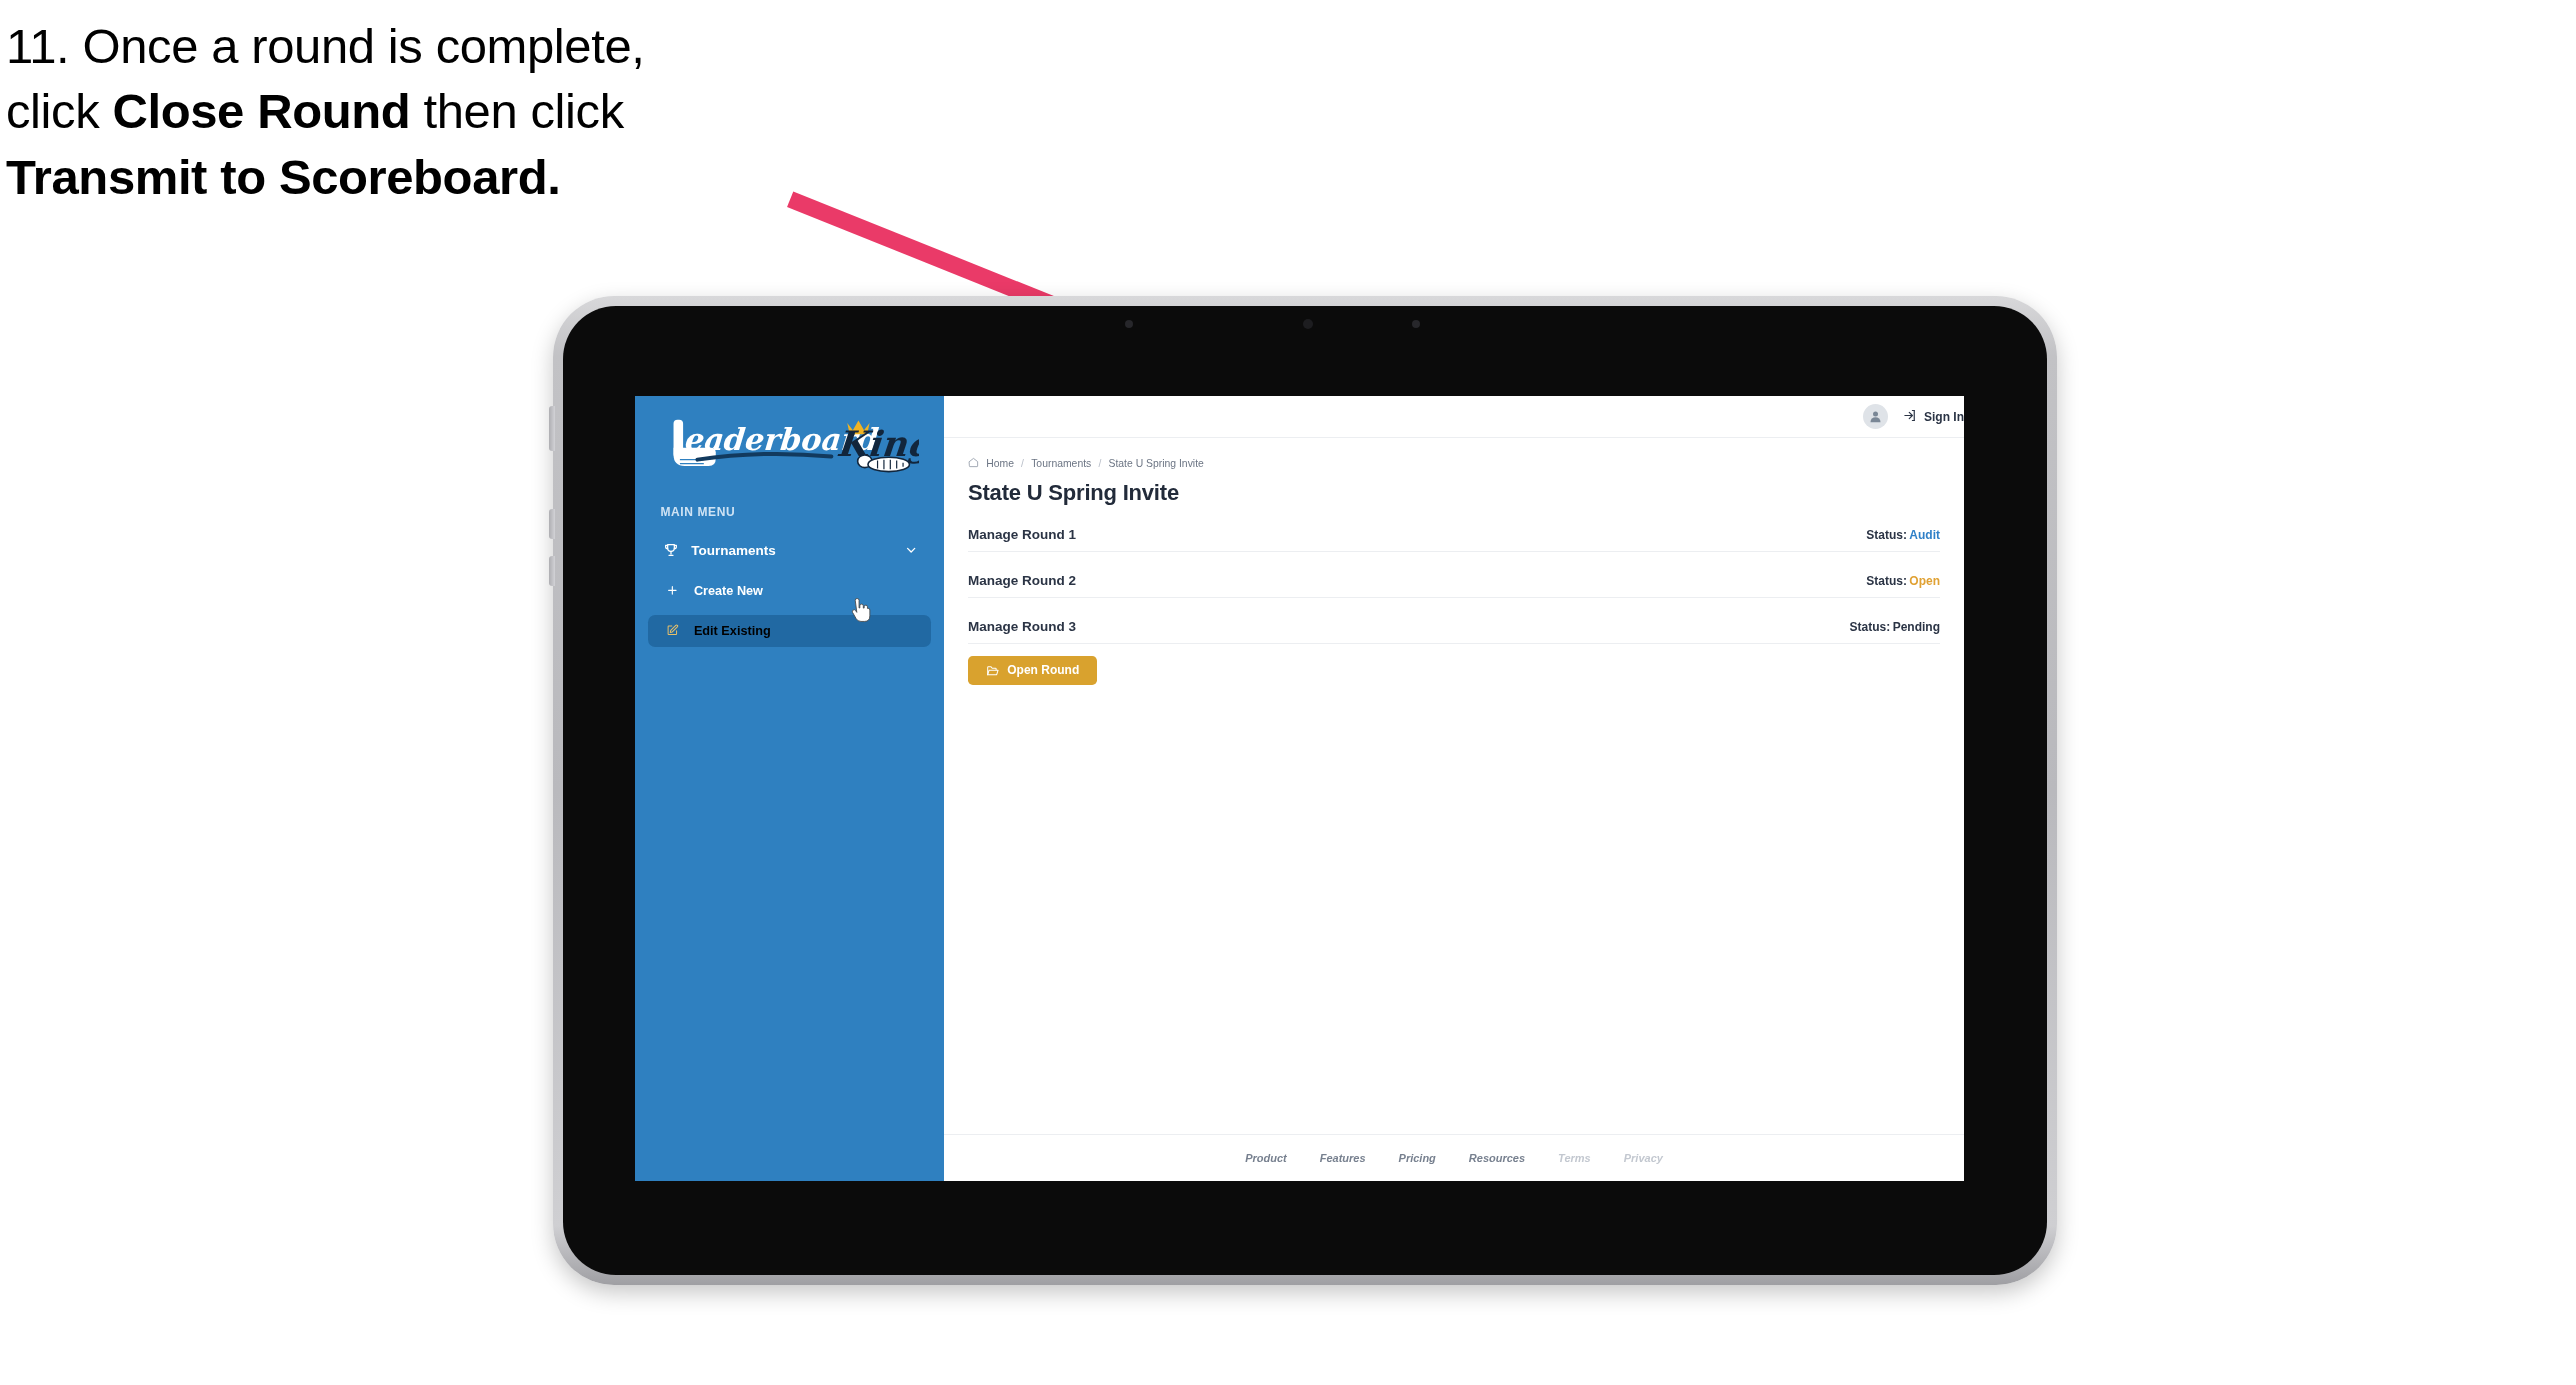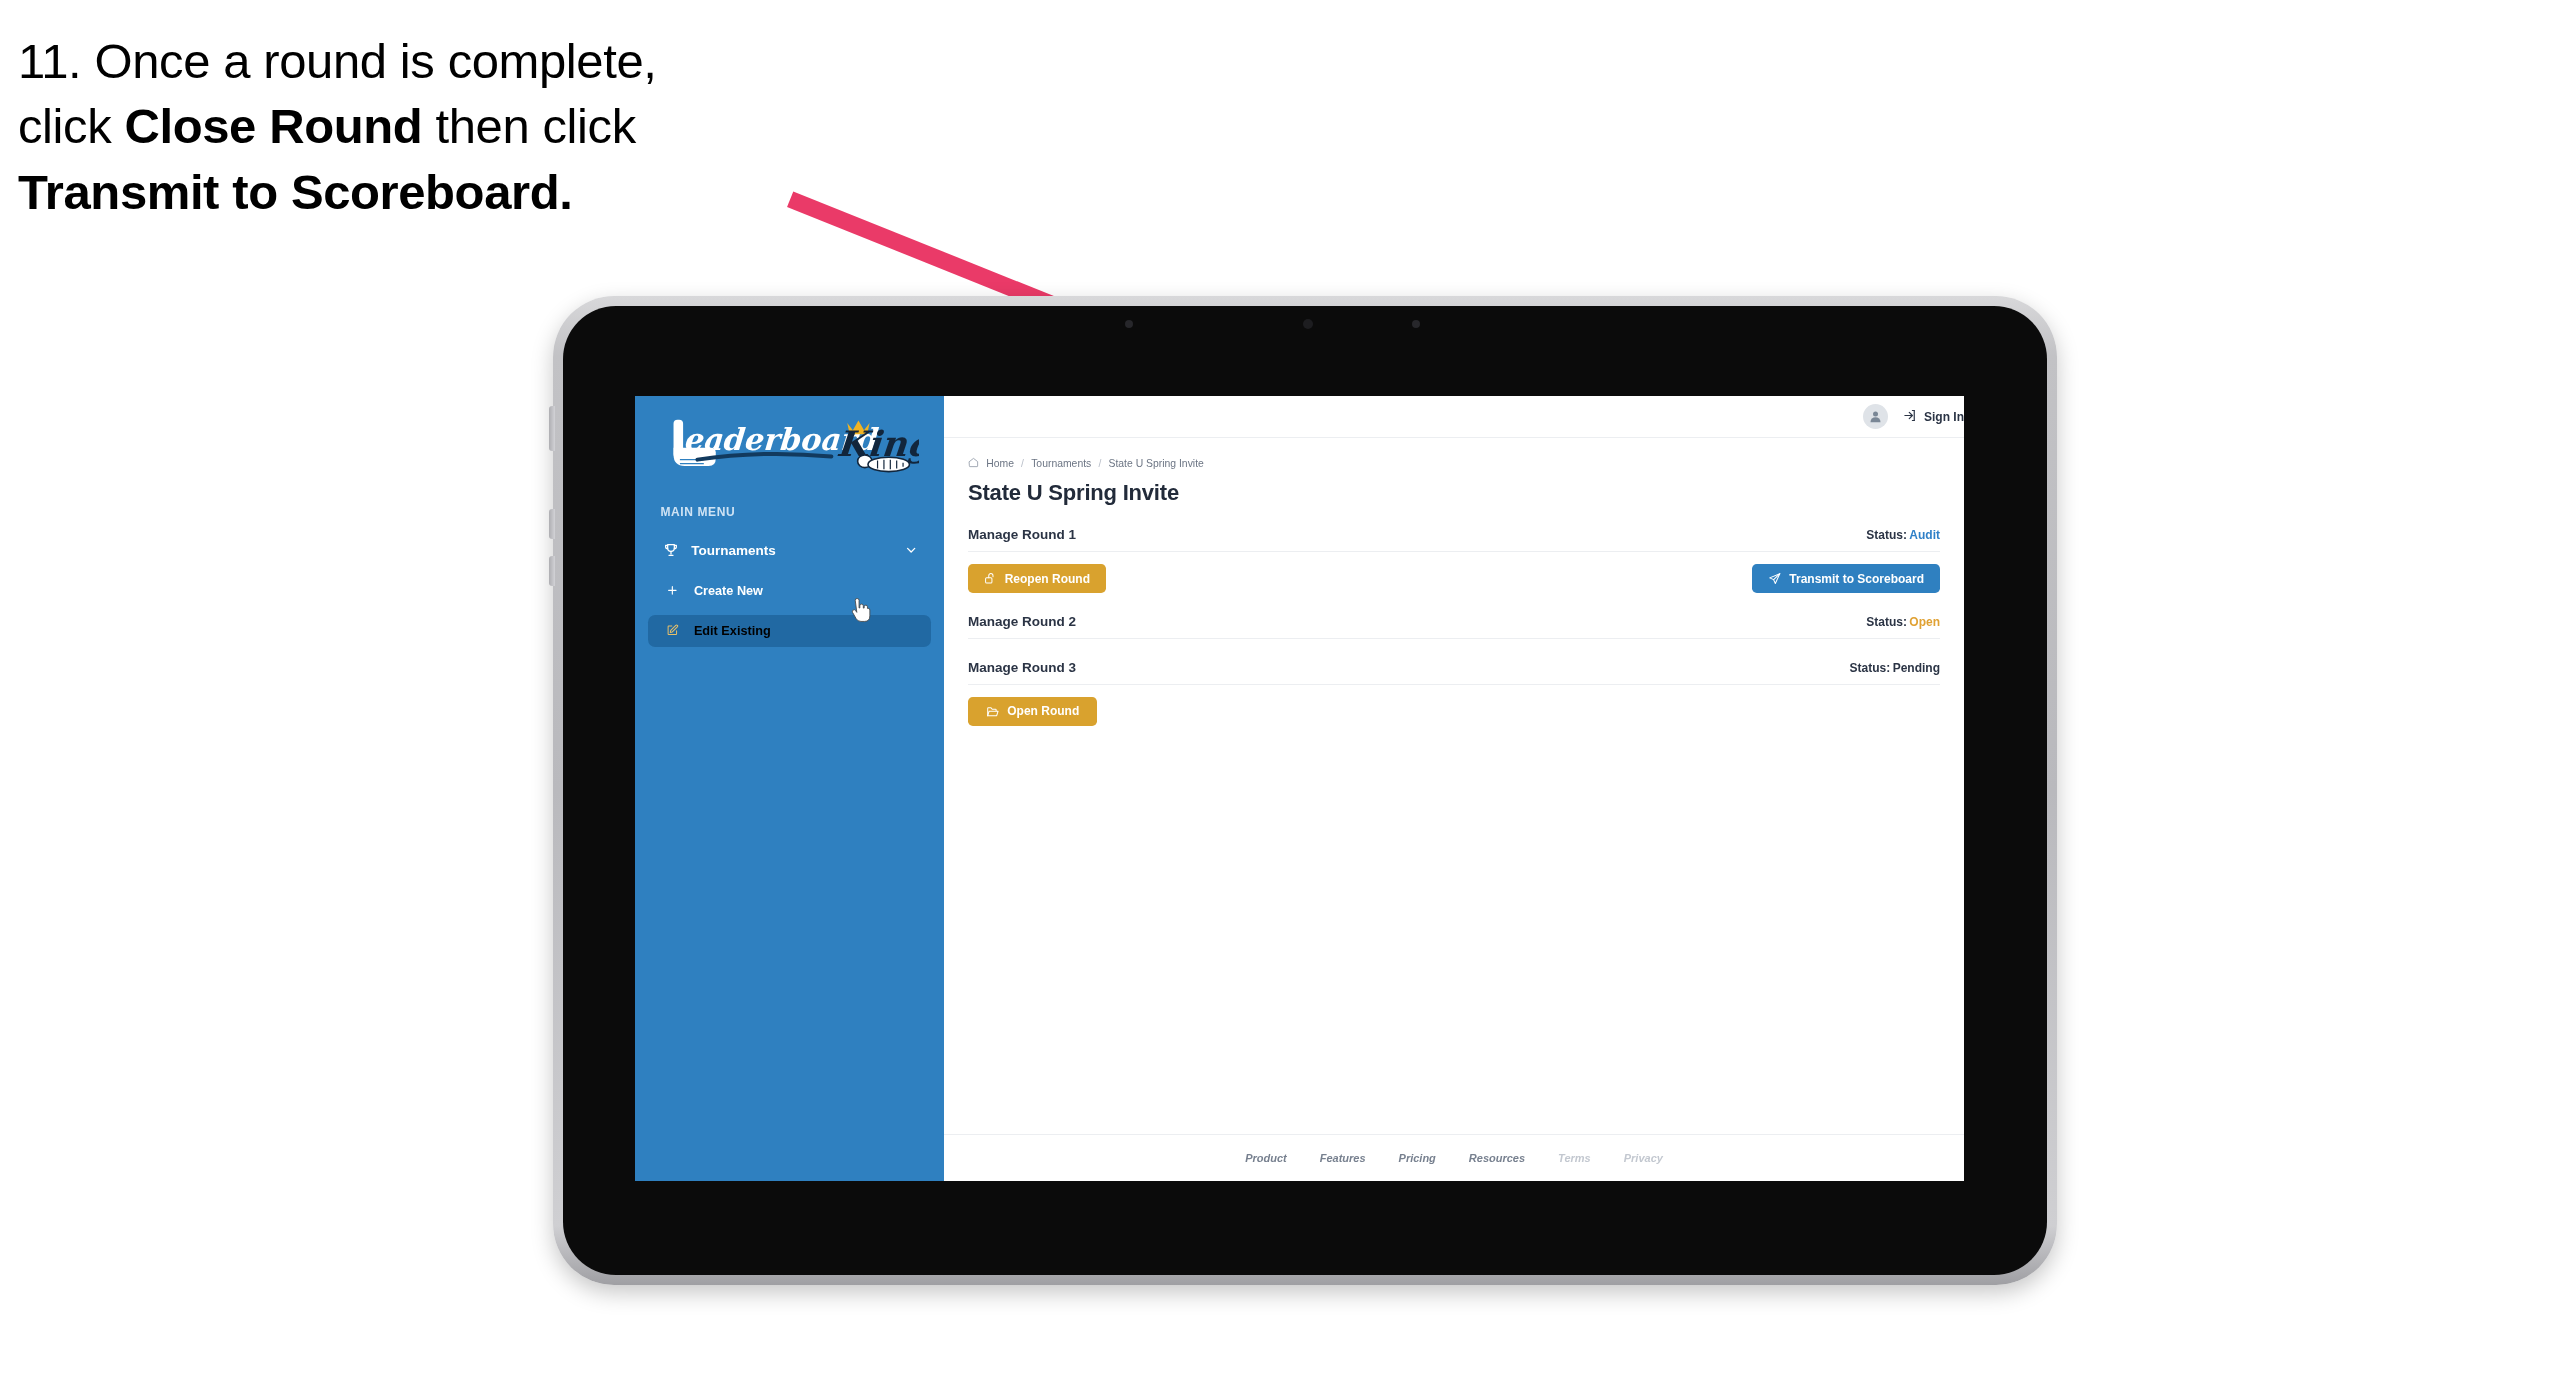--- a/index.html
+++ b/index.html
@@ -11,29 +11,28 @@
     width: 2576px;
     height: 1386px;
     position: relative;
     overflow: hidden;
     font-family: "Liberation Sans", sans-serif;
   }
 
   
   #caption {
     position: absolute;
-    left: 18px;
+    left: 6px;
     top: 14.3px;
     width: 844px;
     font-family: "Liberation Sans", sans-serif;
     font-size: 49px;
     line-height: 1.33;
     color: #000000;
     letter-spacing: -0.4px;
-    margin-top: 15px;
   }
   #caption b { font-weight: bold; }
 
   
   #annotation-arrow {
     position: absolute;
     left: 0;
     top: 0;
     width: 2576px;
     height: 1386px;
@@ -462,40 +461,20 @@
       </div>
 
       <div id="page-title">State U Spring Invite</div>
 
       <div class="round-block">
         <div class="round-header">
           <span class="round-title">Manage Round 1</span>
           <span class="round-status">
             <span>Status:</span><span class="status-value" id="status-value-1" style="color: rgb(47, 128, 200);">Audit</span>
           </span>
-        </div>
-        <div class="round-actions">
-          <button class="btn btn-gold">
-            <span class="btn-icon">
-              <svg width="12.7" height="12.7" viewBox="0 0 24 24" fill="none" stroke="#ffffff" stroke-width="1.9" stroke-linecap="round" stroke-linejoin="round">
-                <rect x="3" y="11" width="12" height="10" rx="2"></rect>
-                <path d="M9 11V7a4 4 0 0 1 8 0v2"></path>
-              </svg>
-            </span>
-            <span>Reopen Round</span>
-          </button>
-          <button class="btn btn-blue">
-            <span class="btn-icon">
-              <svg width="13.5" height="13.5" viewBox="0 0 24 24" fill="none" stroke="#ffffff" stroke-width="1.8" stroke-linecap="round" stroke-linejoin="round">
-                <path d="M21 3L3 10.5l7 3 3 7z"></path>
-                <path d="M10 13.5L21 3"></path>
-              </svg>
-            </span>
-            <span>Transmit to Scoreboard</span>
-          </button>
         </div>
       </div>
 
       <div class="round-block">
         <div class="round-header">
           <span class="round-title">Manage Round 2</span>
           <span class="round-status">
             <span>Status:</span><span class="status-value" id="status-value-2" style="color: rgb(224, 161, 51);">Open</span>
           </span>
         </div>

